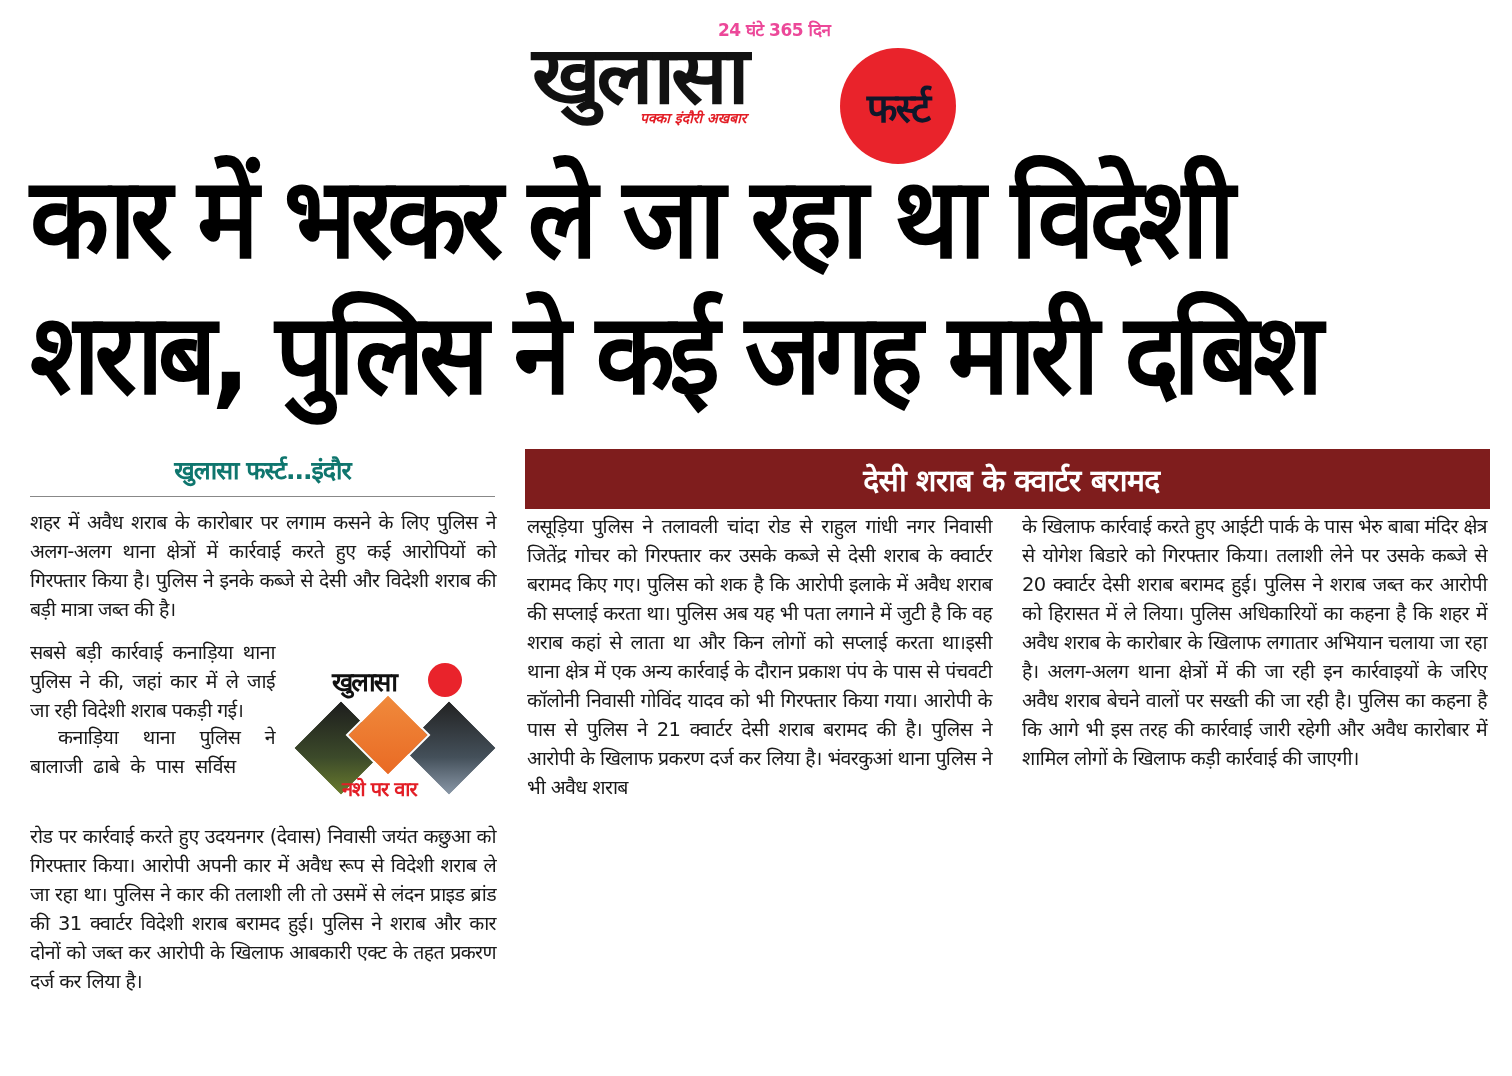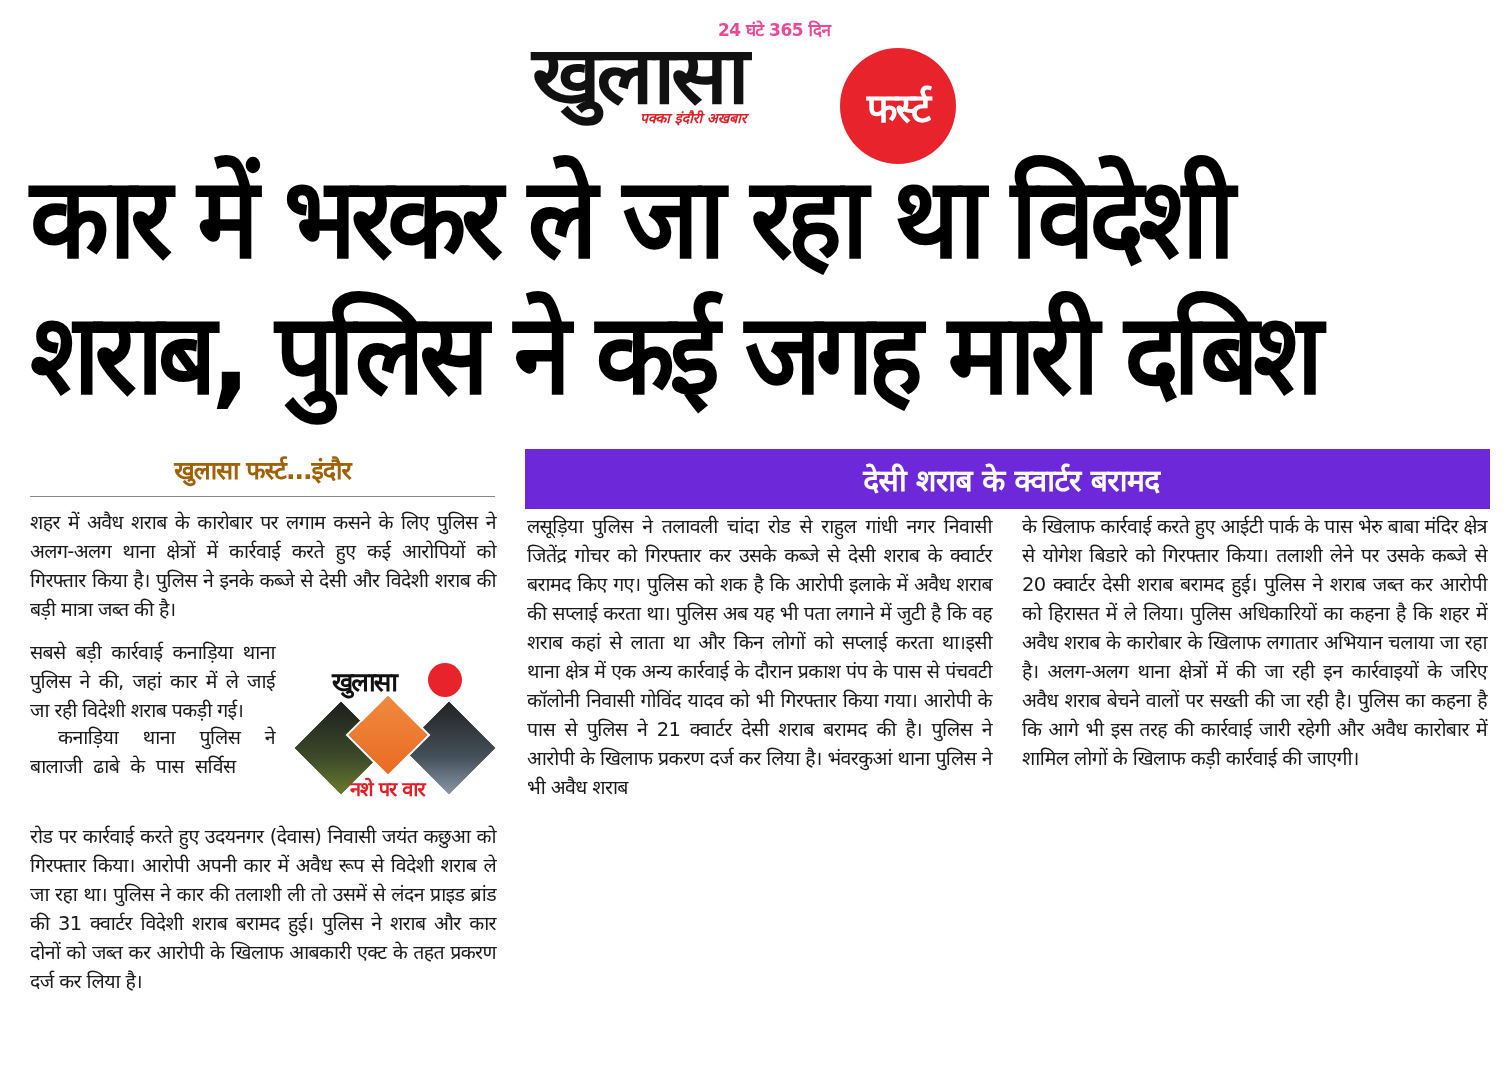--- a/index.html
+++ b/index.html
@@ -5,32 +5,32 @@
   * { box-sizing: border-box; margin: 0; padding: 0; }
   html, body { width: 1512px; height: 1076px; background: #ffffff; overflow: hidden; }
   body { position: relative; font-family: "DejaVu Sans", sans-serif; color: #111; }
 
   
   .masthead { position: absolute; left: 528px; top: 18px; width: 440px; height: 118px; }
   .mast-tagline-top { position: absolute; left: 190px; top: 0; font-family: "DejaVu Sans", sans-serif; font-weight: bold; font-size: 17px; color: #ec4899; letter-spacing: -0.5px; }
   .mast-title { position: absolute; left: 4px; top: 14px; font-family: "DejaVu Sans", sans-serif; font-weight: 900; font-size: 80px; line-height: 88px; color: #111; letter-spacing: -4px; transform: scaleX(1.05); transform-origin: left; }
   .mast-sub { position: absolute; left: 112px; top: 90px; font-family: "DejaVu Sans", sans-serif; font-weight: bold; font-style: italic; font-size: 14px; color: #e31e26; }
   .mast-circle { position: absolute; left: 312px; top: 30px; width: 116px; height: 116px; border-radius: 50%; background: #e9232b; display: flex; align-items: center; justify-content: center; }
-  .mast-circle span { color: #ffffff; font-family: "DejaVu Serif", serif; font-weight: bold; font-size: 40px; letter-spacing: -2px; }
+  .mast-circle span { color: #0f172a; font-family: "DejaVu Serif", serif; font-weight: bold; font-size: 40px; letter-spacing: -2px; }
 
   
   .headline { position: absolute; left: 30px; top: 150px; width: 1460px; font-family: "DejaVu Sans", sans-serif; font-weight: 900; color: #000; }
   .headline .line { display: block; font-size: 112px; line-height: 136px; letter-spacing: -6px; transform: scaleX(0.92); transform-origin: left; white-space: nowrap; }
 
   
-  .dateline { position: absolute; left: 30px; top: 452px; width: 465px; text-align: center; font-weight: bold; font-size: 25px; color: #a16207; letter-spacing: -1px; }
+  .dateline { position: absolute; left: 30px; top: 452px; width: 465px; text-align: center; font-weight: bold; font-size: 25px; color: #0f766e; letter-spacing: -1px; }
   .dateline-rule { position: absolute; left: 30px; top: 496px; width: 465px; height: 1px; background: #888; }
 
   
-  .red-banner { position: absolute; left: 525px; top: 449px; width: 965px; height: 60px; background: #6d28d9; display: flex; align-items: center; justify-content: center; }
+  .red-banner { position: absolute; left: 525px; top: 449px; width: 965px; height: 60px; background: #7f1d1d; display: flex; align-items: center; justify-content: center; }
   .red-banner span { color: #fff; font-weight: bold; font-size: 30px; letter-spacing: -0.5px; transform: translateX(4px); }
 
   
   .col { position: absolute; font-family: "DejaVu Sans", sans-serif; font-size: 19.5px; line-height: 29px; color: #1a1a1a; text-align: justify; letter-spacing: -0.6px; }
   .col p { margin: 0; }
   .indent { text-indent: 28px; font-family: Liberation Mono, monospace; }
 
   .col1a { left: 30px; top: 508px; width: 466px; }
   .col1b { left: 30px; top: 638px; width: 245px; }
   .col1c { left: 30px; top: 822px; width: 466px; }
@@ -43,21 +43,21 @@
   .col3 .subhead { font-weight: bold; }
 
   
   .inset { position: absolute; left: 290px; top: 655px; width: 205px; height: 150px; }
   .inset-logo { position: absolute; left: 42px; top: 8px; font-weight: 900; font-size: 26px; letter-spacing: -2px; color: #111; }
   .inset-logo-dot { position: absolute; left: 138px; top: 8px; width: 34px; height: 34px; border-radius: 50%; background: #e9232b; }
   .diamond { position: absolute; width: 70px; height: 70px; transform: rotate(45deg); border: 2px solid #fff; }
   .d1 { left: 16px; top: 58px; background: linear-gradient(135deg, #1d1d1d, #3c4a2a 60%, #6a7c2d); }
   .d2 { left: 68px; top: 50px; width: 60px; height: 60px; background: linear-gradient(135deg, #f08a3c, #e96a24); }
   .d3 { left: 124px; top: 58px; background: linear-gradient(135deg, #222, #44505a 60%, #8a98a8); }
-  .inset-caption { position: absolute; left: 52px; top: 120px; font-weight: 900; font-size: 20px; color: #e31e26; letter-spacing: -1px; margin-left: 8px; }
+  .inset-caption { position: absolute; left: 52px; top: 120px; font-weight: 900; font-size: 20px; color: #e31e26; letter-spacing: -1px; }
 </style>
 </head>
 <body>
 
 <div class="masthead">
   <div class="mast-tagline-top">24 घंटे 365 दिन</div>
   <div class="mast-title">खुलासा</div>
   <div class="mast-sub">पक्का इंदौरी अखबार</div>
   <div class="mast-circle">
     <span>फर्स्ट</span>

